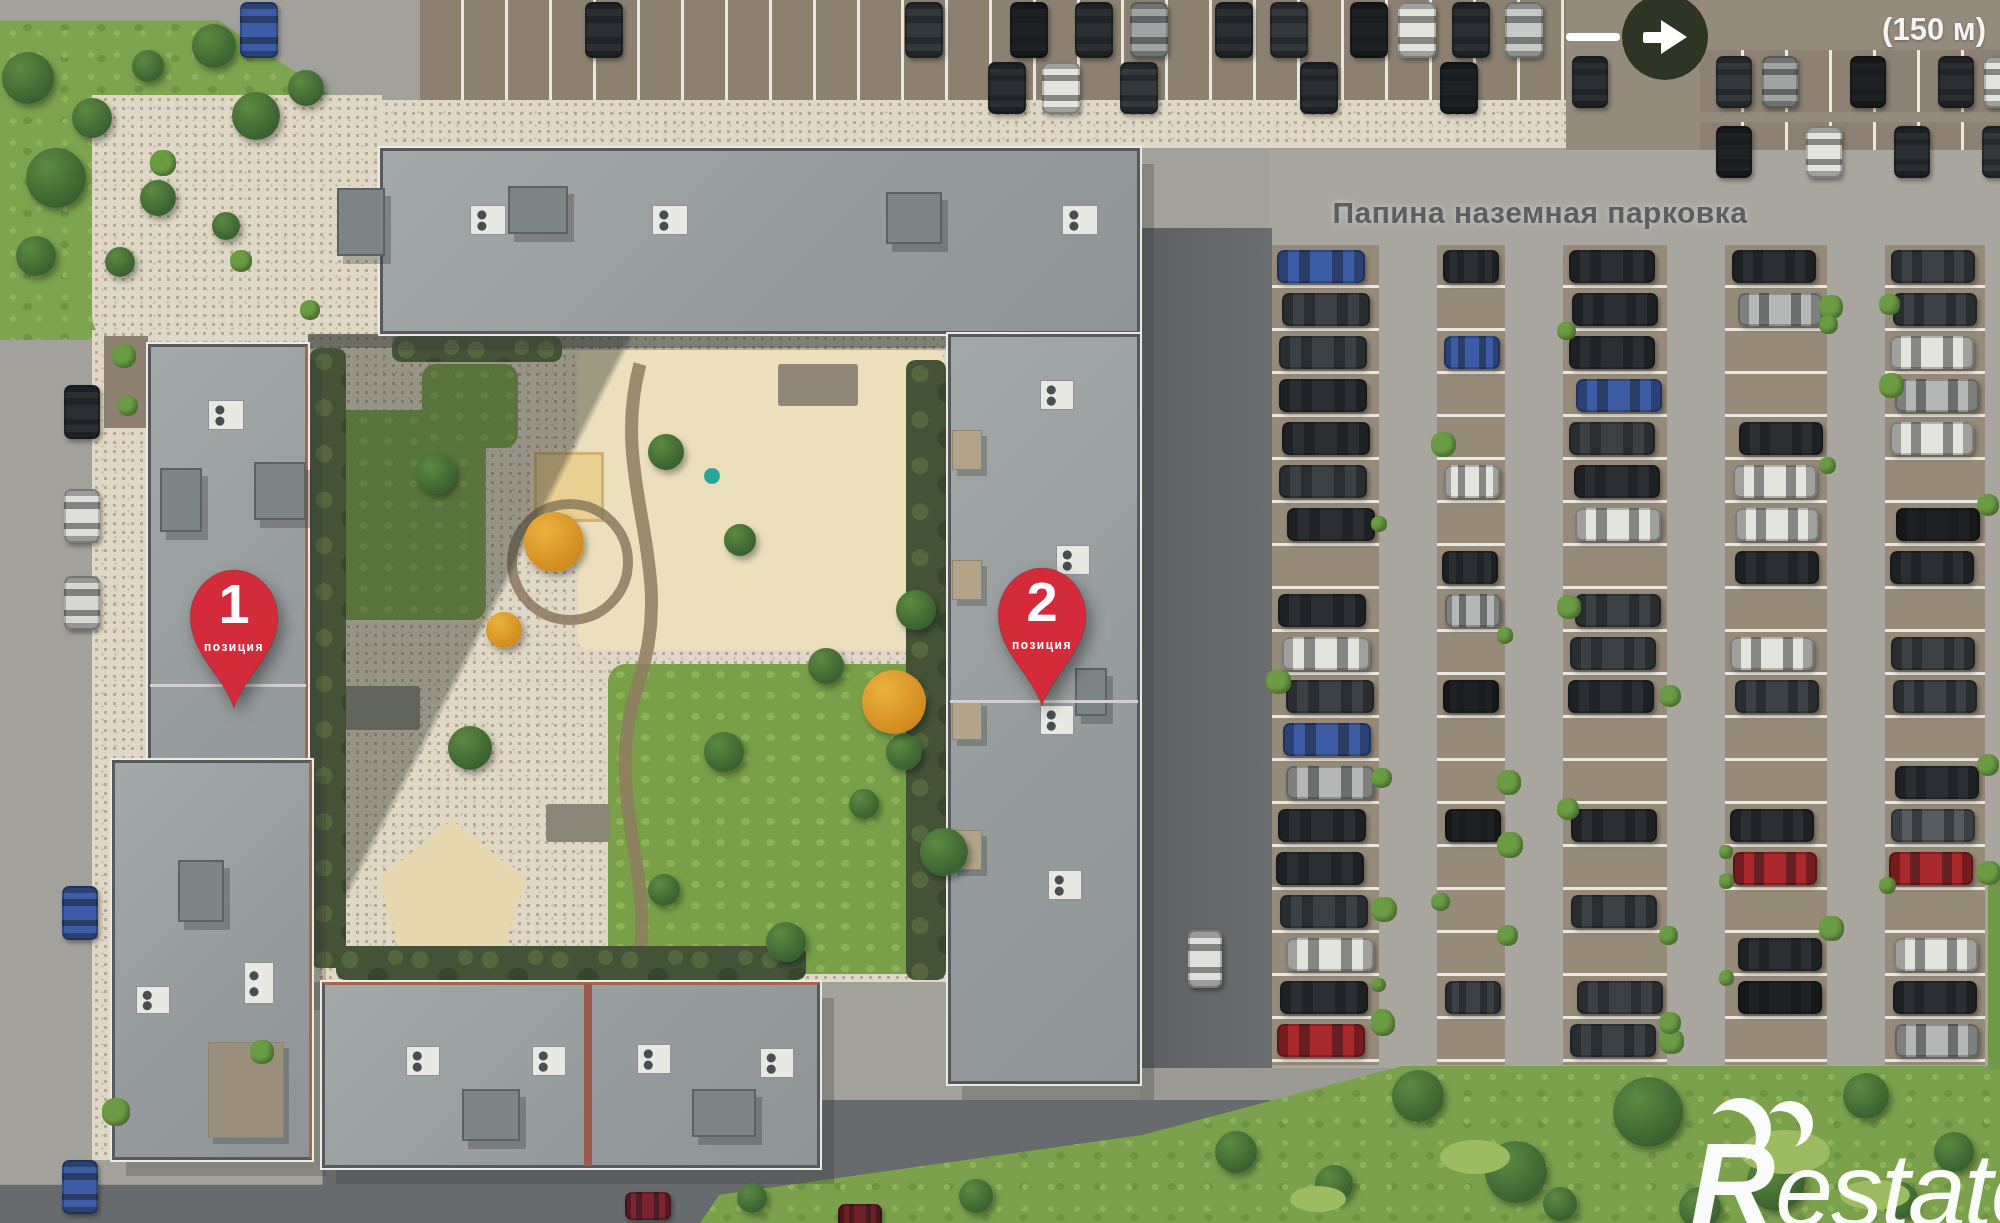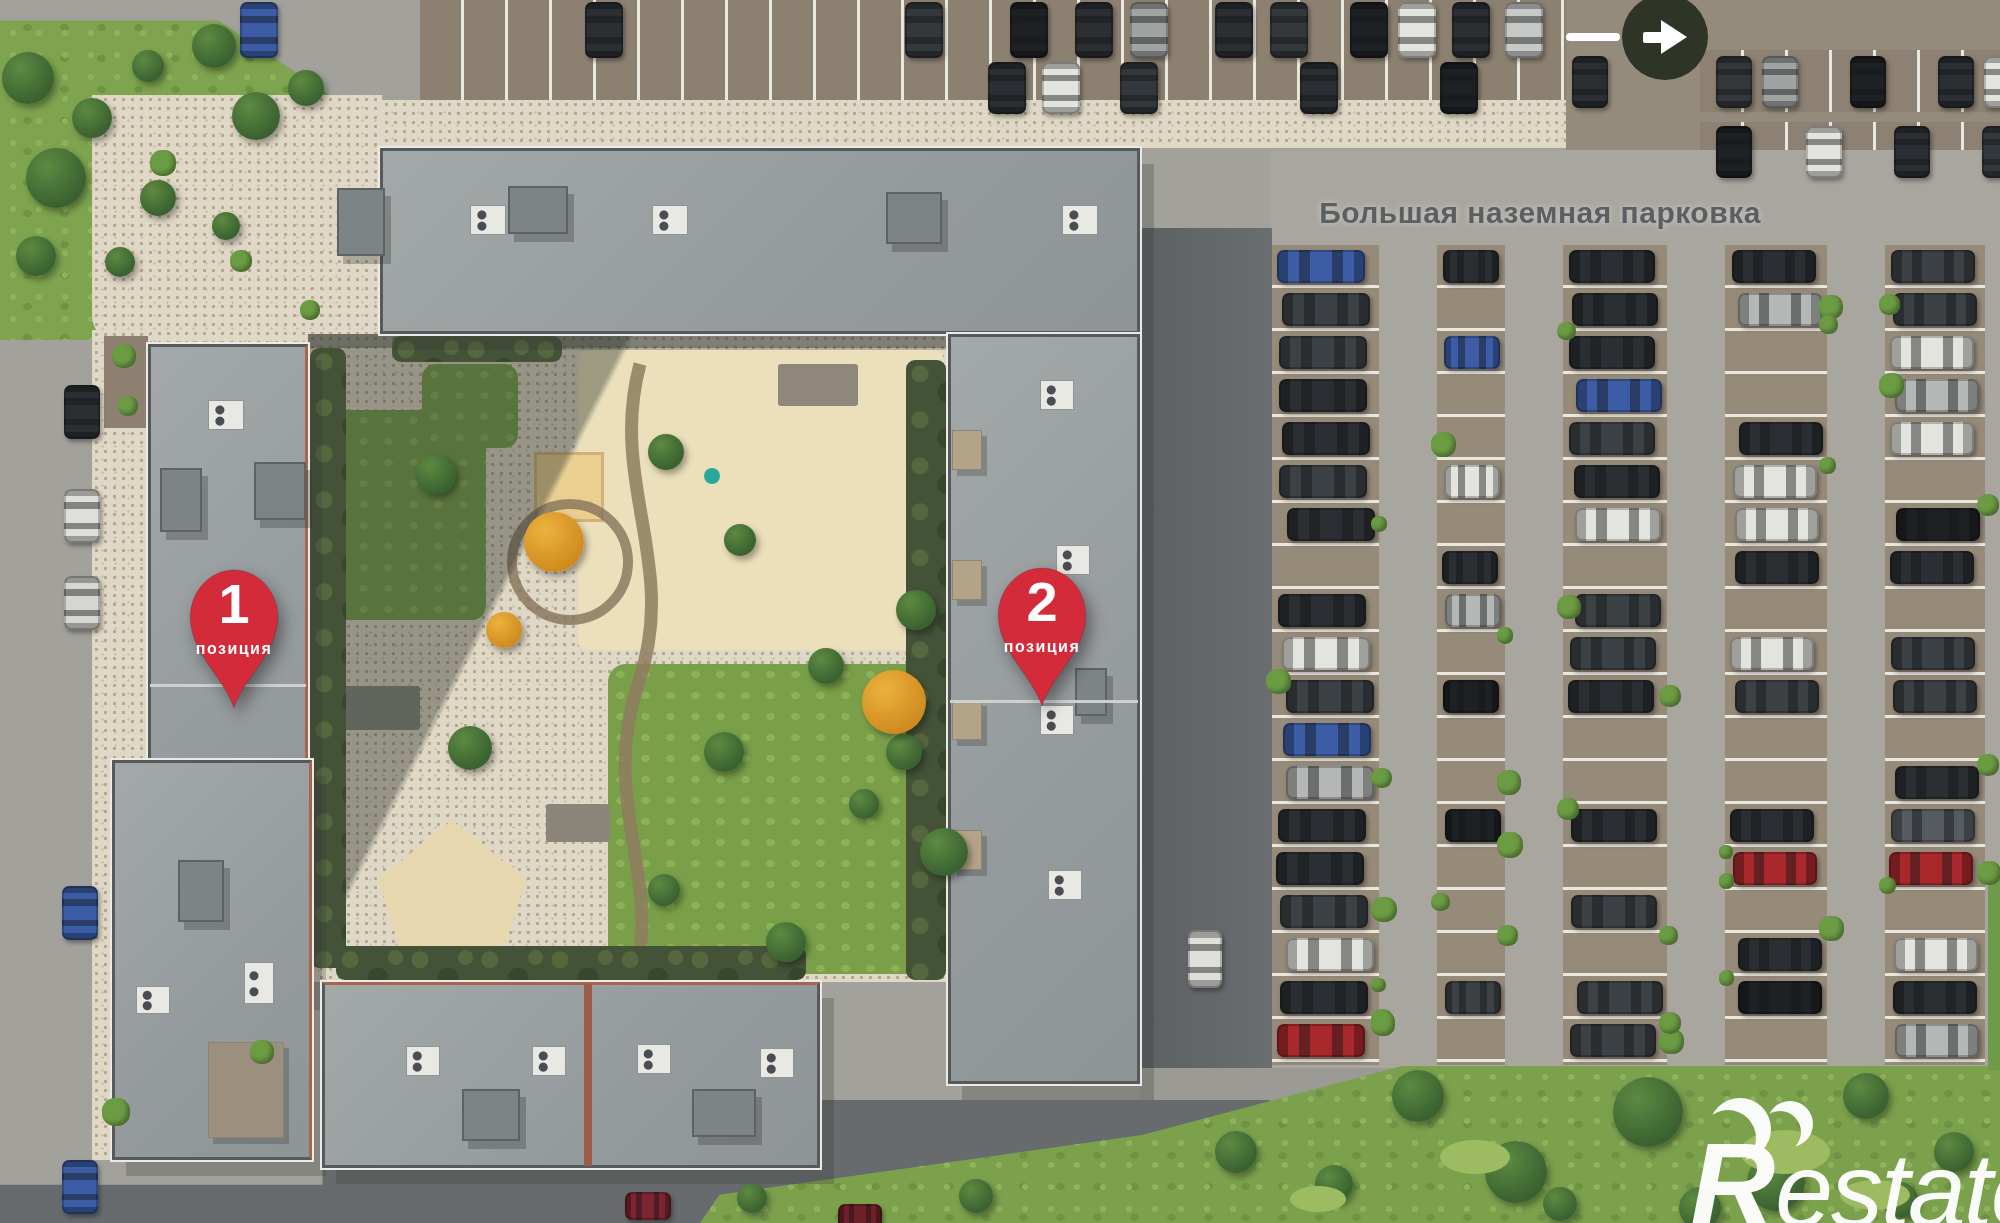--- a/index.html
+++ b/index.html
@@ -59,21 +59,21 @@
   .car.h{background-image:linear-gradient(to right,rgba(0,0,0,.30) 0 13%,transparent 13% 25%,
     rgba(20,22,24,.45) 25% 37%,transparent 37% 63%,rgba(20,22,24,.45) 63% 75%,transparent 75% 87%,rgba(0,0,0,.30) 87%);}
   .car.v{background-image:linear-gradient(to bottom,rgba(0,0,0,.30) 0 13%,transparent 13% 25%,
     rgba(20,22,24,.45) 25% 37%,transparent 37% 63%,rgba(20,22,24,.45) 63% 75%,transparent 75% 87%,rgba(0,0,0,.30) 87%);}
   
   .pin{z-index:50;width:100px;height:150px;filter:drop-shadow(5px 8px 8px rgba(0,0,0,.4));}
   .pin svg{position:absolute;left:0;top:0;}
   .pin-num{position:absolute;left:0;top:16px;width:100%;text-align:center;
     color:#fff;font-size:56px;font-weight:700;line-height:1;}
   .pin-cap{position:absolute;left:0;top:80px;width:100%;text-align:center;
-    color:#fff;font-size:16px;font-weight:600;letter-spacing:1.5px;}
+    color:#fff;font-size:12px;font-weight:600;letter-spacing:1.5px;}
   .arrow-circle{z-index:45;width:86px;height:86px;border-radius:50%;
     background:var(--arrow-circle-bg,#2e3426);display:flex;align-items:center;justify-content:center;}
   .arrow-shaft{width:20px;height:11px;background:#fff;border-radius:2px;margin-right:-2px;}
   .arrow-head{width:0;height:0;border-left:26px solid #fff;border-top:17px solid transparent;border-bottom:17px solid transparent;}
   .dir-line{z-index:45;background:#fff;border-radius:4px;}
   .street-sign{z-index:45;width:300px;text-align:right;color:var(--street-text,#f5f4f0);
     font-weight:600;text-shadow:0 1px 3px rgba(0,0,0,.35);}
   .street-sign .l1{font-size:33px;line-height:1.15;}
   .street-sign .l2{font-size:31px;line-height:1.15;margin-top:2px;}
   .parking-label{z-index:45;width:540px;text-align:center;color:var(--parking-label-text,#5b5f62);
@@ -171,23 +171,24 @@
   <div class="abs penthouse" style="left:462px;top:1089px;width:58px;height:52px;"></div>
   <div class="abs penthouse" style="left:692px;top:1089px;width:64px;height:48px;"></div>
   <div class="abs accent" style="left:584px;top:984px;width:8px;height:182px;"></div>
 
   <div class="abs dir-line" style="left:1566px;top:33px;width:54px;height:8px;"></div>
   <div class="abs arrow-circle" style="left:1622px;top:-6px;">
     <div class="arrow-shaft"></div>
     <div class="arrow-head"></div>
   </div>
   <div class="abs street-sign" style="left:1686px;top:10px;">
-  </div>
-
-  <div class="abs parking-label" style="left:1270px;top:196px;">Большая наземная парковка</div>
+    <div class="l2">(150 м)</div>
+  </div>
+
+  <div class="abs parking-label" style="left:1270px;top:196px;">Папина наземная парковка</div>
 
   <div class="abs pin" style="left:184px;top:560px;">
     <svg width="100" height="150" viewBox="0 0 100 146">
       <path d="M50 146 C 40 116 12 96 7 64 C 2 36 22 8 50 8 C 78 8 98 36 93 64 C 88 96 60 116 50 146 Z" fill="var(--pin-red,#d32b3a)" stroke="rgba(0,0,0,0.15)" stroke-width="1"></path>
     </svg>
     <div class="pin-num">1</div>
     <div class="pin-cap">позиция</div>
   </div>
   <div class="abs pin" style="left:992px;top:558px;">
     <svg width="100" height="150" viewBox="0 0 100 146">

